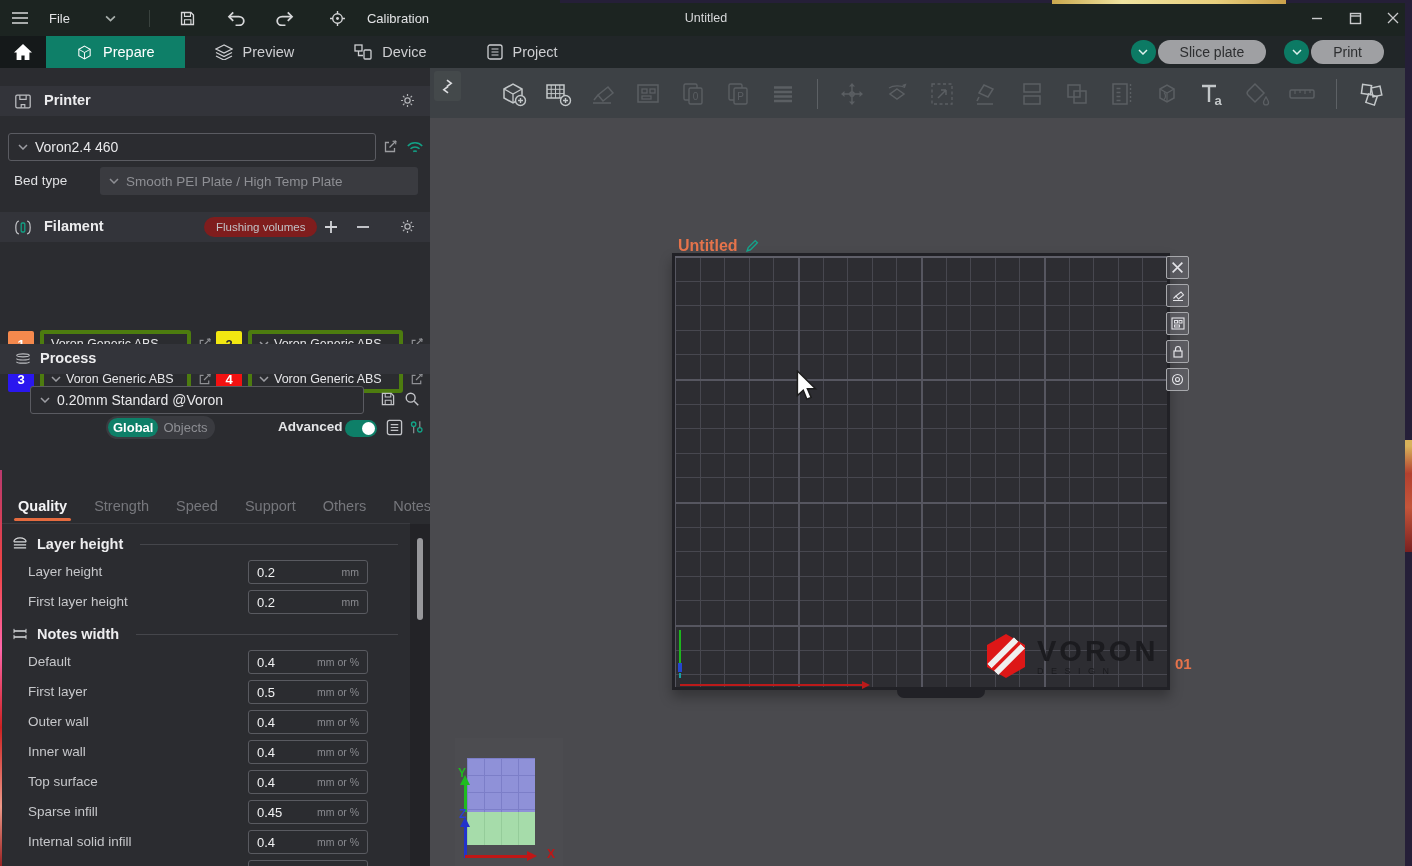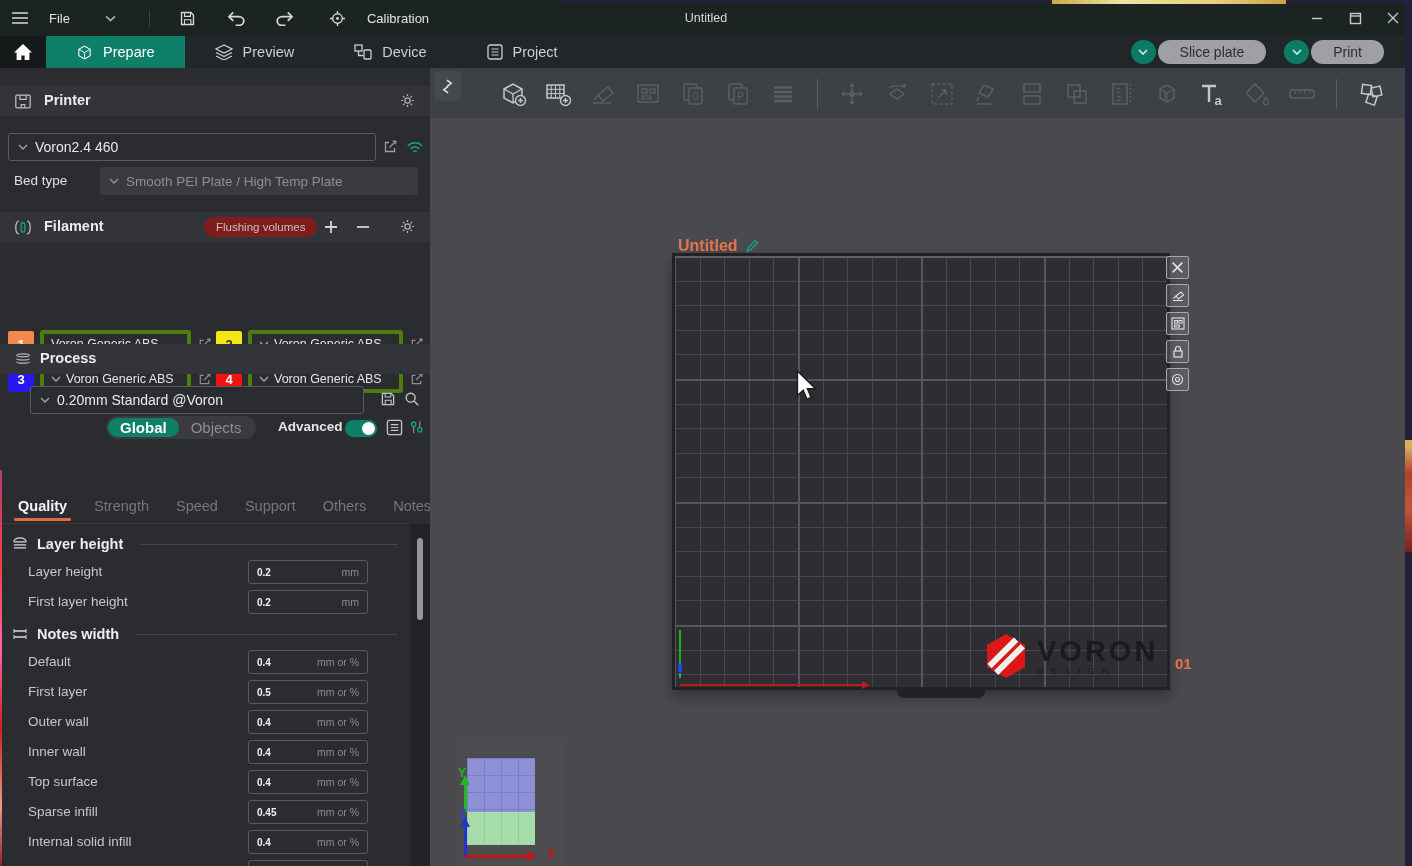--- a/index.html
+++ b/index.html
@@ -42,39 +42,39 @@
   .combo .chev{color:#9d9ea3}
   .pill{border-radius:10px;background:#7f1d1d;color:#c1c2c6;font-size:11.5px;display:flex;align-items:center;padding:0 12px;height:20px}
   #filament-grid{position:absolute;left:8px;top:262px;width:418px;display:grid;grid-template-columns:204px 208px;gap:7px 4px}
   .fslot{display:flex;align-items:center;gap:6px;height:28px}
   .fswatch{width:26px;height:26px;border-radius:2px;display:flex;align-items:center;justify-content:center;font-weight:bold;font-size:13px;flex:none}
   .fcombo{flex:1;min-width:0;height:28px;border:4px solid #4d7c0f;border-radius:3px;display:flex;align-items:center;gap:5px;
           padding:0 7px;box-sizing:border-box;color:#e6e6e9;font-size:12.5px}
   .fcombo .fname{white-space:nowrap;overflow:hidden}
   .fedit{color:#8f9094;flex:none}
   .scope{position:absolute;left:106px;top:348px;display:flex;align-items:center;background:#3a3b40;border-radius:12px;padding:2px;height:23px;box-sizing:border-box}
-  .scope .seg{font-size:15px;padding:0 12px;height:19px;display:flex;align-items:center;border-radius:10px;color:#8d8e93}
+  .scope .seg{font-size:13px;padding:0 5px;height:19px;display:flex;align-items:center;border-radius:10px;color:#8d8e93}
   .scope .seg.on{background:#0e7f68;color:#fff;font-weight:bold}
   #adv-label{position:absolute;left:278px;top:351px;font-size:13.5px;font-weight:bold;color:#e4e5e7}
   #adv-toggle{position:absolute;left:345px;top:352px;width:32px;height:17px;background:#0e7f68;border-radius:9px}
   #adv-toggle .knob{position:absolute;right:2px;top:2px;width:13px;height:13px;border-radius:50%;background:#fff}
   #ptabs{position:absolute;left:18px;top:430px;display:flex;gap:27px}
   .ptab{font-size:14.5px;color:#76777c}
   .ptab.active{color:#f4f4f6;font-weight:bold;position:relative}
   .ptab.active::after{content:"";position:absolute;left:-4px;right:-4px;bottom:-7px;height:3px;background:#e56b3f;border-radius:2px}
   #ptabs-divider{position:absolute;left:0;top:455px;width:410px;height:1px;background:#3a3b40}
   #params{position:absolute;left:0;top:456px;width:410px;height:410px;overflow:hidden}
   .sec-h{display:flex;align-items:center;gap:9px;margin:10px 12px 4px 12px;height:20px;color:#ededef}
   .sec-h .sec-t{font-weight:bold;font-size:14.5px}
   .sec-h .rule{flex:1;height:1px;background:#45464b;margin-left:8px}
   .prow{position:relative;height:24px;margin-top:6px}
   .plabel{position:absolute;left:28px;top:4px;font-size:13.5px;color:#c6c7ca}
   .pbox{position:absolute;left:248px;top:0;width:120px;height:24px;border:1px solid #595a60;border-radius:3px;box-sizing:border-box;
         display:flex;align-items:center;justify-content:space-between;padding:0 8px}
-  .pval{font-weight:bold;font-size:10px;color:#f1f1f3}
+  .pval{font-weight:normal;font-size:13px;color:#f1f1f3}
   .punit{font-size:10.5px;color:#8a8b90}
   #scroll-gutter{position:absolute;left:410px;top:456px;width:20px;height:410px;background:#232327}
   #scroll-thumb{position:absolute;left:7px;top:14px;width:6px;height:82px;background:#97979b;border-radius:3px}
 
   
   #toolbar-band{left:430px;top:68px;width:975px;height:50px;background:#3d4145}
   #viewport{left:430px;top:118px;width:975px;height:748px;background:#4a4a4e}
   #collapse-btn{left:434px;top:71px;width:27px;height:30px;background:#44494b;border-radius:3px;
                 display:flex;align-items:center;justify-content:center;color:#dcdde0}
   #vtoolbar{position:absolute;left:494px;top:72px;height:44px;display:flex;align-items:center;gap:7px}

